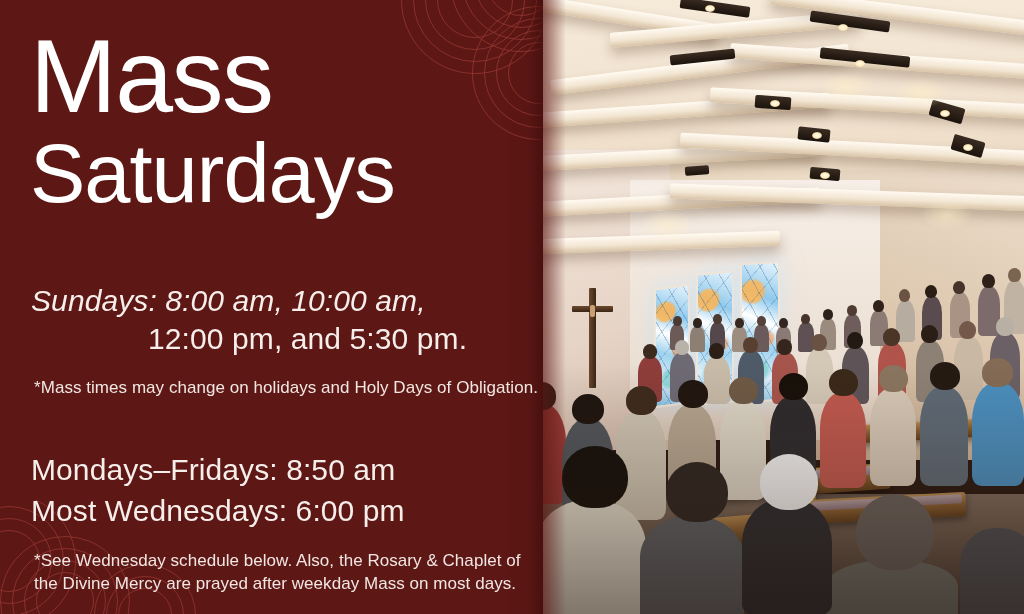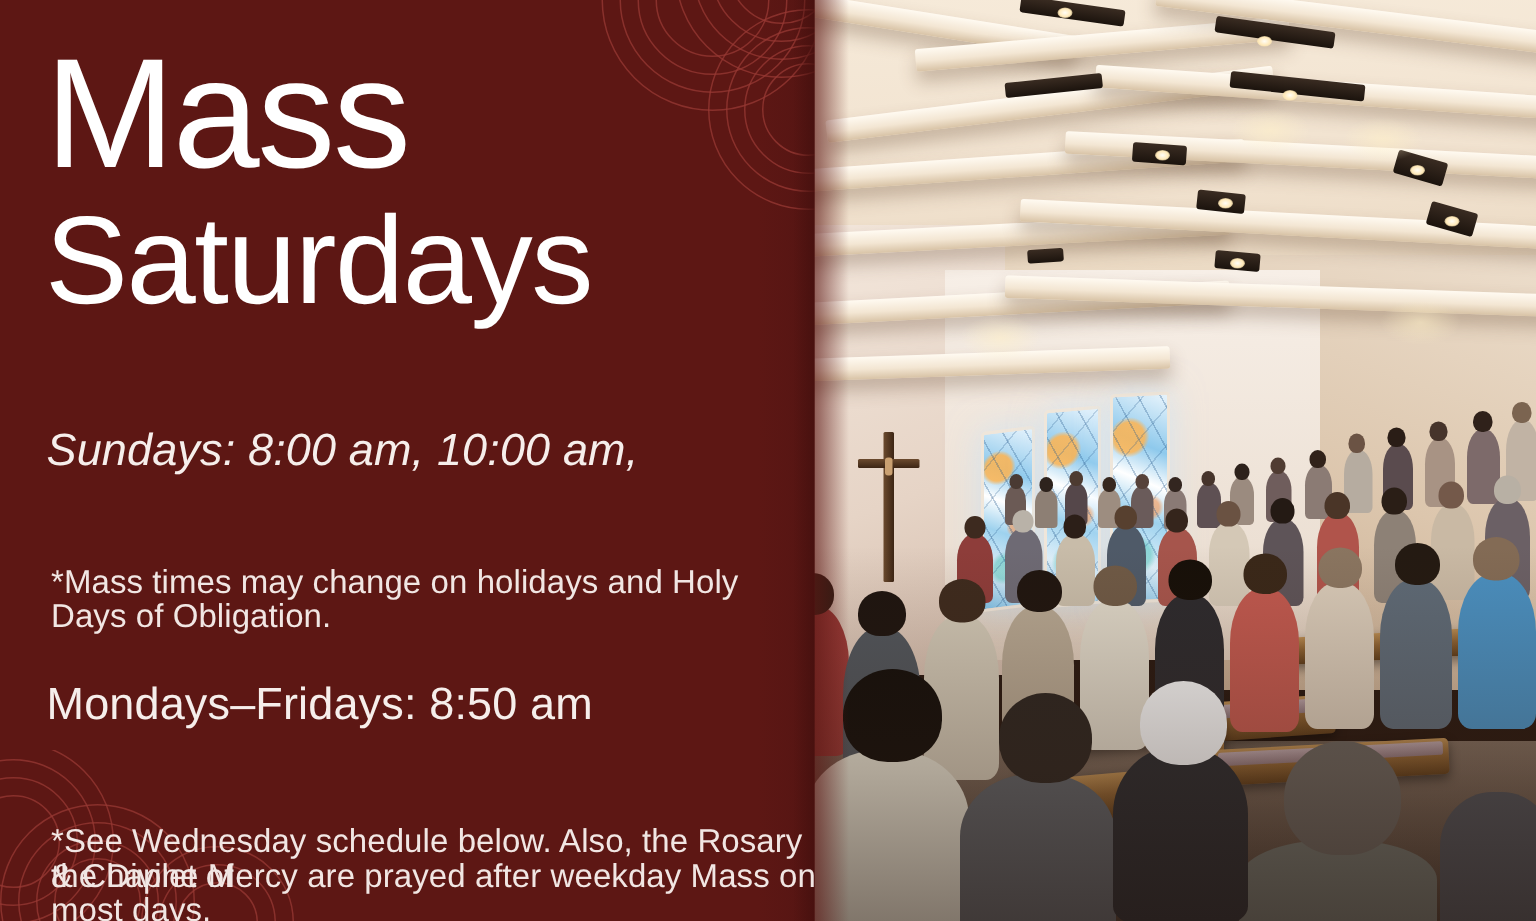--- a/index.html
+++ b/index.html
@@ -142,21 +142,21 @@
 
   .line {
     position:absolute; left:31px;
     font-size:30px; line-height:34px; font-weight:300;
     color:#f6eeeb; letter-spacing:.1px;
   }
   .line.indent { left:148px; }
 
   .note {
     position:absolute; left:34px;
-    font-size:22px; line-height:23px; font-weight:300;
+    font-size:17px; line-height:23px; font-weight:300;
     color:#f1e6e3; letter-spacing:.05px;
   }
 </style>
 </head>
 <body>
 
 <div id="poster">
 
   <div class="photo-wrap">
     <div class="photo">
@@ -351,22 +351,24 @@
 
     <div class="panel-edge"></div>
   </div>
 
   <div class="content">
 
     <div class="title-1">Mass</div>
     <div class="title-2">Saturdays</div>
 
     <div class="line" style="top:268px;font-style:italic;">Sundays: 8:00 am, 10:00 am,</div>
+    <div class="line indent" style="top:306px;">12:00 pm, and 5:30 pm.</div>
 
     <div class="note" style="top:360px;">*Mass times may change on holidays and Holy Days of Obligation.</div>
 
     <div class="line" style="top:437px;">Mondays–Fridays: 8:50 am</div>
+    <div class="line" style="top:478px;">Most Wednesdays: 6:00 pm</div>
 
     <div class="note" style="top:556px;">the Divine Mercy are prayed after weekday Mass on most days.</div>
     <div class="note" style="top:533px;">*See Wednesday schedule below. Also, the Rosary &amp; Chaplet of</div>
   </div>
 
 </div>
 
 </body></html>

